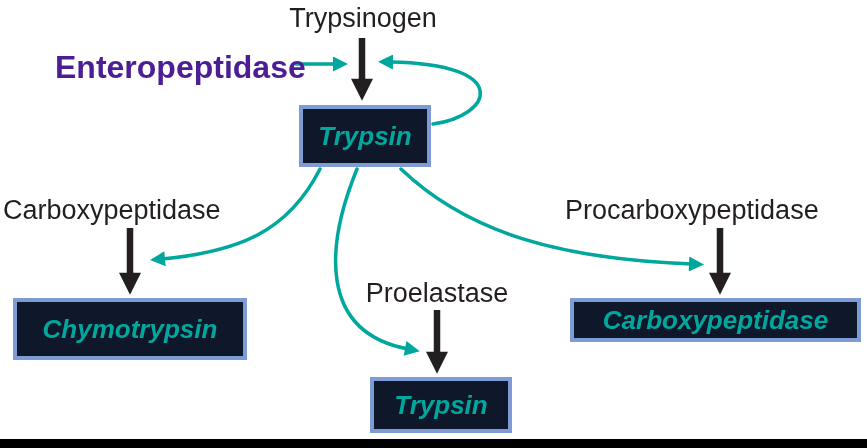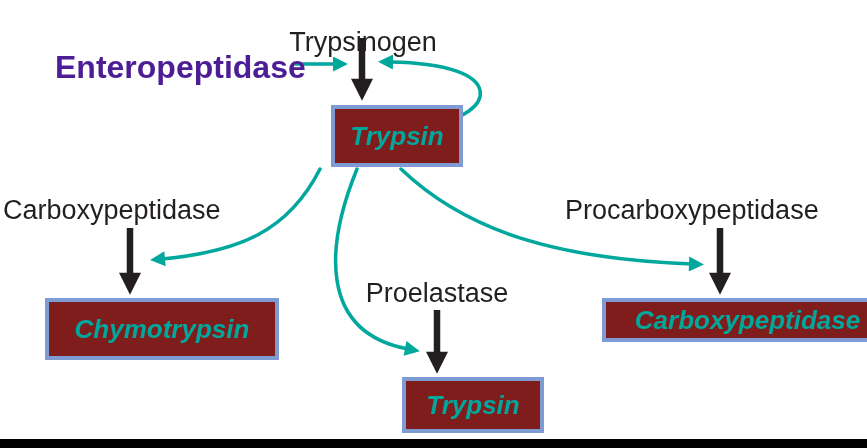--- a/index.html
+++ b/index.html
@@ -39,30 +39,29 @@
     white-space: nowrap;
     line-height: 1.1;
   }
   .centered {
     transform: translateX(-50%);
   }
   .enzyme-box {
     position: absolute;
     box-sizing: border-box;
     border: 4px solid #7E9CD3;
-    background: #7f1d1d;
+    background: #0f172a;
     display: flex;
     align-items: center;
     justify-content: center;
     color: #00A79D;
     font-weight: 700;
     font-style: italic;
     font-size: 26px;
     white-space: nowrap;
-    margin-left: 32px;
   }
   .bottom-rule {
     position: absolute;
     left: 0;
     bottom: 0;
     width: 867px;
     height: 9px;
     background: #000000;
   }
 </style>
@@ -86,21 +85,21 @@
     <line x1="437" y1="310" x2="437" y2="355" stroke="#231F20" stroke-width="6.5" marker-end="url(#blackhead)"></line>
     <line x1="720" y1="228" x2="720" y2="276" stroke="#231F20" stroke-width="6.5" marker-end="url(#blackhead)"></line>
 
     <path d="M 296 64 L 336 64" stroke="#00A79D" stroke-width="3.5" fill="none" stroke-linecap="round" marker-end="url(#tealhead)"></path>
     <path d="M 433 124 C 492 116, 514 64, 390 62" stroke="#00A79D" stroke-width="3.5" fill="none" stroke-linecap="round" marker-end="url(#tealhead)"></path>
     <path d="M 320 169 C 288 232, 238 252, 162 259" stroke="#00A79D" stroke-width="3.5" fill="none" stroke-linecap="round" marker-end="url(#tealhead)"></path>
     <path d="M 357 169 C 326 245, 318 332, 408 349" stroke="#00A79D" stroke-width="3.5" fill="none" stroke-linecap="round" marker-end="url(#tealhead)"></path>
     <path d="M 401 169 C 468 233, 560 259, 692 264" stroke="#00A79D" stroke-width="3.5" fill="none" stroke-linecap="round" marker-end="url(#tealhead)"></path>
   </svg>
 
-  <div class="label-black centered" style="left:363px; top:4px;margin-top:24px;">Trypsinogen</div>
+  <div class="label-black centered" style="left:363px; top:4px;">Trypsinogen</div>
   <div class="label-black" style="left:3px; top:196px;">Carboxypeptidase</div>
   <div class="label-black" style="left:565px; top:196px;">Procarboxypeptidase</div>
   <div class="label-black centered" style="left:437px; top:279px;">Proelastase</div>
 
   <div class="label-teal" style="left:55px; top:50px;">Enteropeptidase</div>
 
   <div class="enzyme-box" style="left:299px; top:105px; width:132px; height:62px;">
     <span>Trypsin</span>
   </div>
   <div class="enzyme-box" style="left:13px; top:298px; width:234px; height:62px;">

